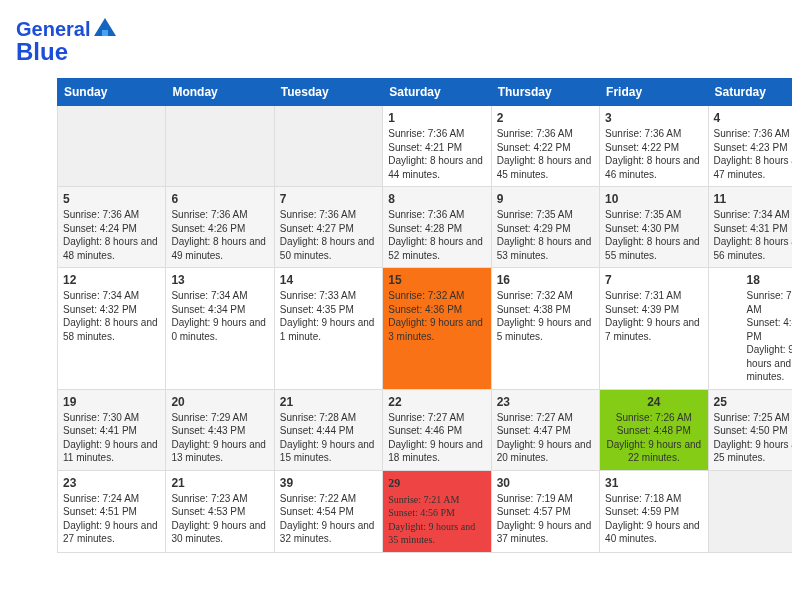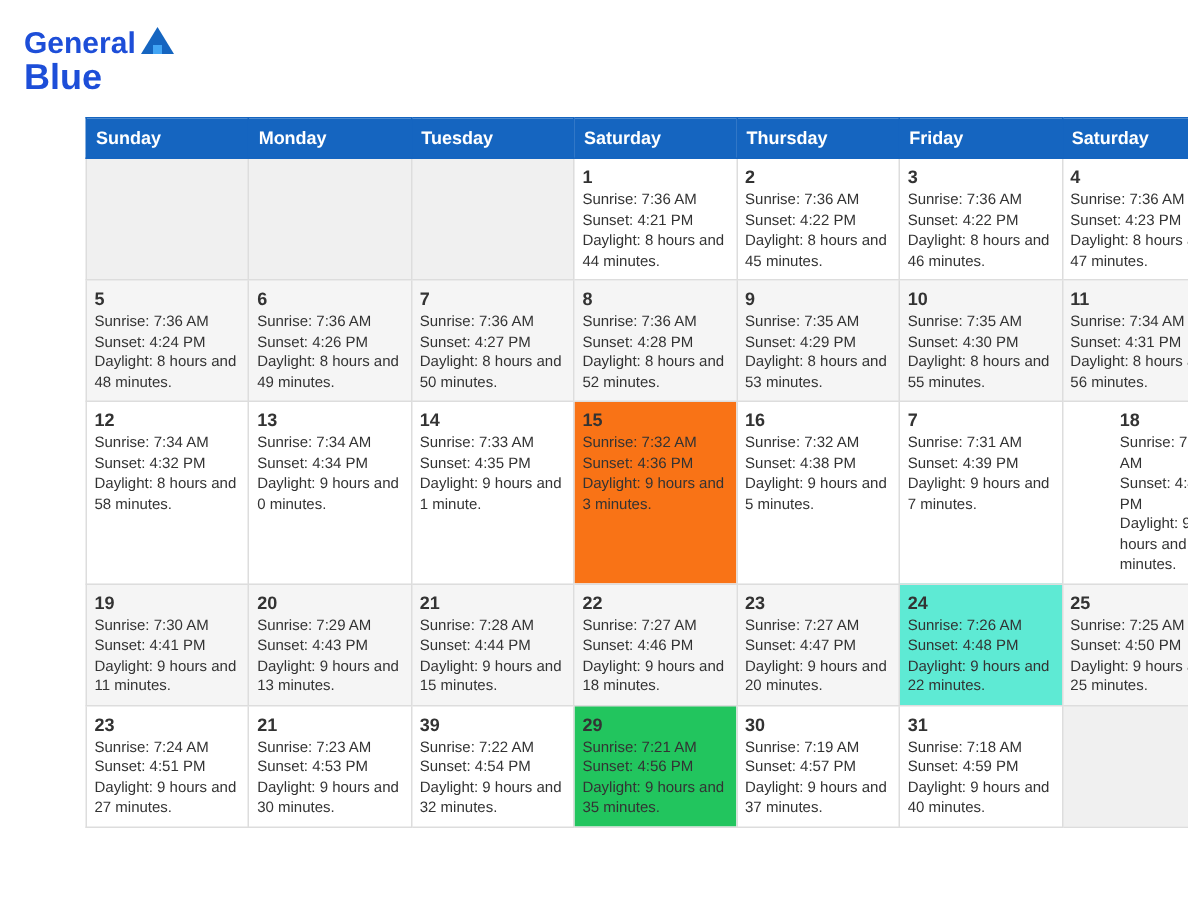--- a/index.html
+++ b/index.html
@@ -137,28 +137,28 @@
         <td style="background: rgb(255, 255, 255);"><span class="day-number">16</span><span class="cell-content">Sunrise: 7:32 AM<br>Sunset: 4:38 PM<br>Daylight: 9 hours and 5 minutes.</span></td>
         <td style="background: rgb(255, 255, 255);"><span class="day-number">7</span><span class="cell-content">Sunrise: 7:31 AM<br>Sunset: 4:39 PM<br>Daylight: 9 hours and 7 minutes.</span></td>
         <td style="background: rgb(255, 255, 255); padding-left: 38px;"><span class="day-number">18</span><span class="cell-content">Sunrise: 7:31 AM<br>Sunset: 4:40 PM<br>Daylight: 9 hours and 9 minutes.</span></td>
       </tr>
       <tr>
         <td style="background: rgb(245, 245, 245);"><span class="day-number">19</span><span class="cell-content">Sunrise: 7:30 AM<br>Sunset: 4:41 PM<br>Daylight: 9 hours and 11 minutes.</span></td>
         <td style="background: rgb(245, 245, 245);"><span class="day-number">20</span><span class="cell-content">Sunrise: 7:29 AM<br>Sunset: 4:43 PM<br>Daylight: 9 hours and 13 minutes.</span></td>
         <td style="background: rgb(245, 245, 245);"><span class="day-number">21</span><span class="cell-content">Sunrise: 7:28 AM<br>Sunset: 4:44 PM<br>Daylight: 9 hours and 15 minutes.</span></td>
         <td style="background: rgb(245, 245, 245);"><span class="day-number">22</span><span class="cell-content">Sunrise: 7:27 AM<br>Sunset: 4:46 PM<br>Daylight: 9 hours and 18 minutes.</span></td>
         <td style="background: rgb(245, 245, 245);"><span class="day-number">23</span><span class="cell-content">Sunrise: 7:27 AM<br>Sunset: 4:47 PM<br>Daylight: 9 hours and 20 minutes.</span></td>
-        <td style="background: #5eead4;"><span class="day-number">24</span><span class="cell-content">Sunrise: 7:26 AM<br>Sunset: 4:48 PM<br>Daylight: 9 hours and 22 minutes.</span></td>
+        <td style="background: #84cc16; text-align: center;"><span class="day-number">24</span><span class="cell-content">Sunrise: 7:26 AM<br>Sunset: 4:48 PM<br>Daylight: 9 hours and 22 minutes.</span></td>
         <td style="background: rgb(245, 245, 245);"><span class="day-number">25</span><span class="cell-content">Sunrise: 7:25 AM<br>Sunset: 4:50 PM<br>Daylight: 9 hours and 25 minutes.</span></td>
       </tr>
       <tr>
         <td style="background: rgb(255, 255, 255);"><span class="day-number">23</span><span class="cell-content">Sunrise: 7:24 AM<br>Sunset: 4:51 PM<br>Daylight: 9 hours and 27 minutes.</span></td>
         <td style="background: rgb(255, 255, 255);"><span class="day-number">21</span><span class="cell-content">Sunrise: 7:23 AM<br>Sunset: 4:53 PM<br>Daylight: 9 hours and 30 minutes.</span></td>
         <td style="background: rgb(255, 255, 255);"><span class="day-number">39</span><span class="cell-content">Sunrise: 7:22 AM<br>Sunset: 4:54 PM<br>Daylight: 9 hours and 32 minutes.</span></td>
-        <td style="background: #22c55e;"><span class="day-number">29</span><span class="cell-content">Sunrise: 7:21 AM<br>Sunset: 4:56 PM<br>Daylight: 9 hours and 35 minutes.</span></td>
+        <td style="background: #ef4444; font-family: Liberation Serif, serif;"><span class="day-number">29</span><span class="cell-content">Sunrise: 7:21 AM<br>Sunset: 4:56 PM<br>Daylight: 9 hours and 35 minutes.</span></td>
         <td style="background: rgb(255, 255, 255);"><span class="day-number">30</span><span class="cell-content">Sunrise: 7:19 AM<br>Sunset: 4:57 PM<br>Daylight: 9 hours and 37 minutes.</span></td>
         <td style="background: rgb(255, 255, 255);"><span class="day-number">31</span><span class="cell-content">Sunrise: 7:18 AM<br>Sunset: 4:59 PM<br>Daylight: 9 hours and 40 minutes.</span></td>
         <td class="empty-cell"></td>
       </tr>
     </tbody>
 </table>
 
 <style>
   .header {
     display: flex;

